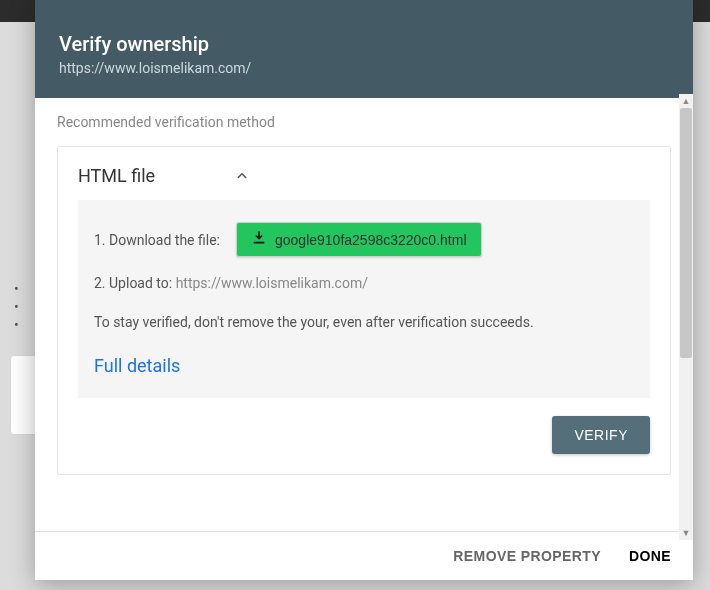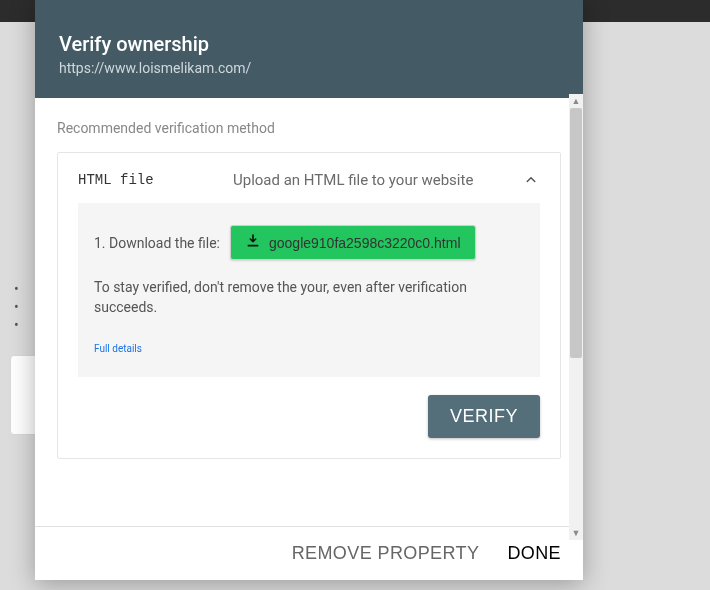--- a/index.html
+++ b/index.html
@@ -28,21 +28,21 @@
     left: 10px; top: 355px;
     width: 30px; height: 80px;
     background: #fff;
     border: 1px solid #d8d8d8;
     border-radius: 4px;
   }
 
   .dialog {
     position: absolute;
     left: 35px; top: 0;
-    width: 548px;
+    width: 658px;
     height: 580px;
     background: #fff;
     box-shadow: 0 4px 24px rgba(0,0,0,0.3);
     display: flex;
     flex-direction: column;
   }
   .dialog-header {
     background: #445A65;
     color: #fff;
     padding: 32px 24px 22px 24px;
@@ -54,21 +54,21 @@
   .dialog-subtitle {
     font-size: 14px;
     color: #cfd8dc;
     margin-top: 4px;
     font-weight: 400;
   }
 
   .dialog-body {
     flex: 1;
     overflow-y: auto;
-    padding: 22px 22px 10px 22px;
+    padding: 16px 22px 10px 22px;
     position: relative;
   }
 
   .section-label {
     font-size: 14px;
     color: #888;
     margin-bottom: 16px;
   }
 
   .method-card {
@@ -77,25 +77,24 @@
     background: #fff;
     margin-bottom: 28px;
   }
   .method-header {
     display: flex;
     align-items: center;
     padding: 18px 20px 14px 20px;
     cursor: pointer;
   }
   .method-name {
-    font-size: 14px;
+    font-size: 18px;
     color: #333;
     width: 155px;
     flex-shrink: 0;
-    font-family: Liberation Mono, monospace;
   }
   .method-desc {
     font-size: 15px;
     color: #6b6b6b;
     flex: 1;
   }
   .chevron {
     display: inline-flex;
   }
 
@@ -103,21 +102,21 @@
     margin: 0 20px 18px 20px;
     background: #f5f5f5;
     padding: 22px 16px 22px 16px;
     font-size: 14px;
     color: #555;
   }
   .step-row {
     display: flex;
     align-items: center;
     margin-bottom: 18px;
-    gap: 10px;
+    gap: 16px;
     flex-wrap: wrap;
   }
   .download-btn {
     display: inline-flex;
     align-items: center;
     gap: 8px;
     background: #22c55e;
     border: 1px solid #cfcfcf;
     border-radius: 3px;
     padding: 7px 14px;
@@ -132,54 +131,54 @@
   }
   .step2 .url { color: #888; }
   .persist-note {
     margin-bottom: 22px;
     color: #555;
     line-height: 1.4;
   }
   .full-details {
     color: #1a73e8;
     cursor: pointer;
-    font-size: 10px;
+    font-size: 18px;
   }
 
   .verify-row {
     display: flex;
     justify-content: flex-end;
     padding: 0 20px 20px 0;
   }
   .verify-btn {
     background: #546e7a;
     color: #fff;
     border: none;
     border-radius: 3px;
     padding: 11px 22px;
-    font-size: 18px;
+    font-size: 14px;
     font-weight: 500;
     letter-spacing: 0.5px;
     cursor: pointer;
     box-shadow: 0 1px 3px rgba(0,0,0,0.25);
   }
 
   .dialog-footer {
     border-top: 1px solid #e2e2e2;
     padding: 16px 22px;
     display: flex;
     justify-content: flex-end;
     gap: 28px;
     align-items: center;
   }
   .footer-btn {
     background: none;
     border: none;
-    font-size: 18px;
-    font-weight: 400;
+    font-size: 14px;
+    font-weight: 700;
     letter-spacing: 0.4px;
     color: #666;
     cursor: pointer;
   }
   .footer-btn.primary {
     color: #000000;
   }
 
   
   .scroll-track {
@@ -227,41 +226,43 @@
     <div class="scroll-arrow down">▼</div>
   </div>
 
   <div class="dialog-body">
 
     <div class="section-label">Recommended verification method</div>
 
     <div class="method-card">
       <div class="method-header">
         <div class="method-name">HTML file</div>
-        <div class="method-desc">Upload an HTML file to your website</div>
         <span class="chevron">
           <svg width="18" height="18" viewBox="0 0 24 24" fill="none">
             <path d="M7 14l5-5 5 5" stroke="#555" stroke-width="2" fill="none" stroke-linecap="round" stroke-linejoin="round"></path>
           </svg>
         </span>
       </div>
 
       <div class="method-content">
         <div class="step-row">
           <span>1. Download the file:</span>
           <button class="download-btn">
             <span>
               <svg width="16" height="16" viewBox="0 0 24 24">
                 <path d="M12 3v10m0 0l-4-4m4 4l4-4M5 19h14" stroke="#111" stroke-width="2.4" fill="none" stroke-linecap="round" stroke-linejoin="round"></path>
               </svg>
             </span>
             <span>google910fa2598c3220c0.html</span>
           </button>
         </div>
 
+        <div class="step2">
+          <span>2. Upload to: </span><span class="url">https://www.loismelikam.com/</span>
+        </div>
 
         <div class="persist-note">To stay verified, don't remove the your, even after verification succeeds.</div>
 
         <a class="full-details">Full details</a>
       </div>
 
       <div class="verify-row">
         <button class="verify-btn">VERIFY</button>
       </div>
     </div>

